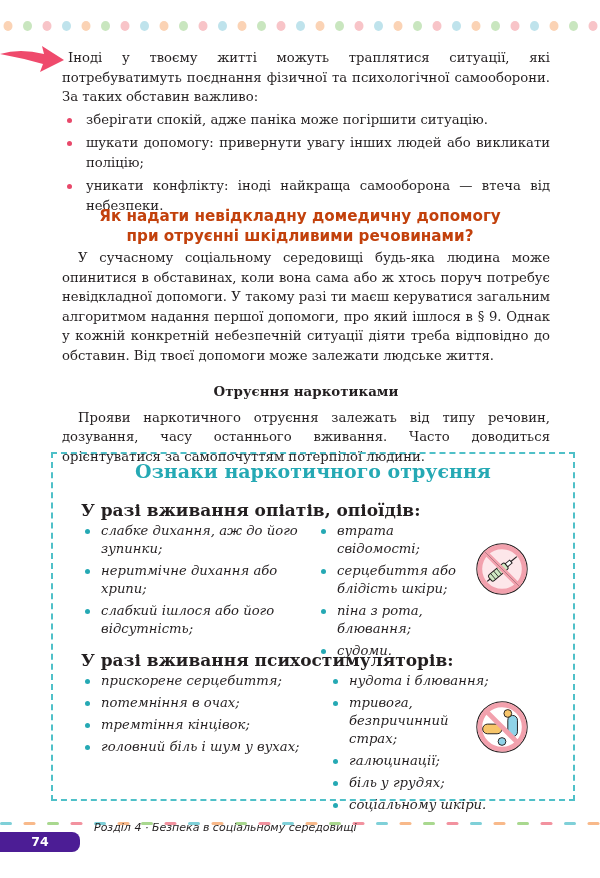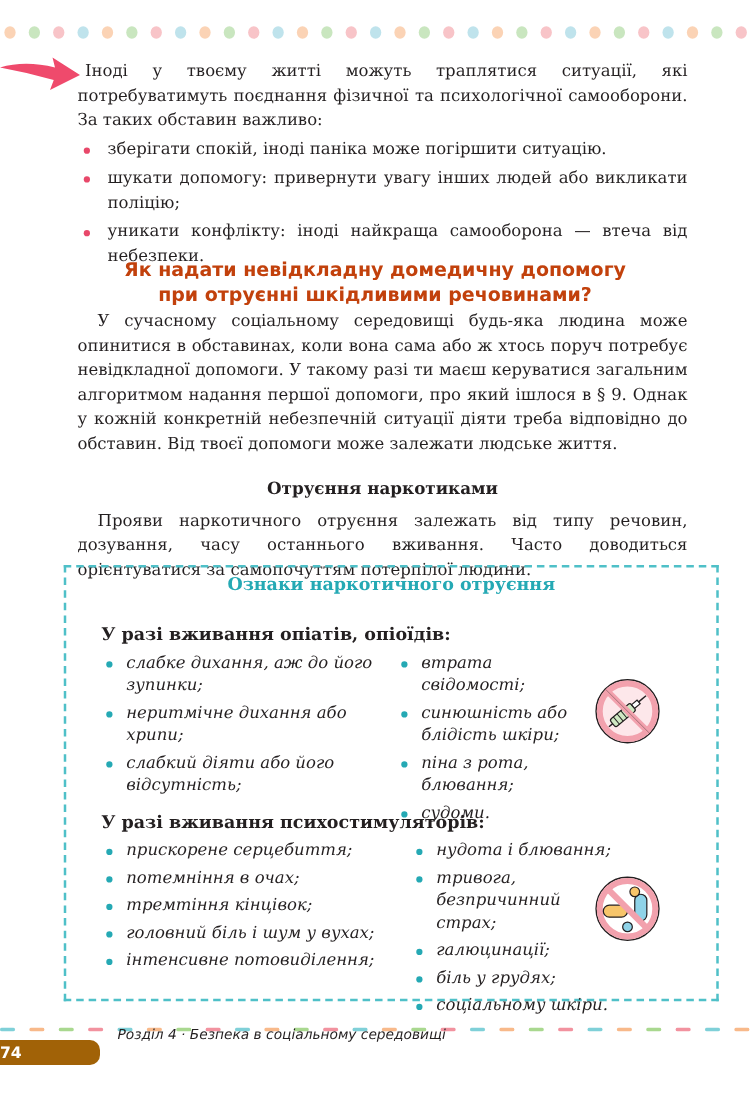--- a/index.html
+++ b/index.html
@@ -23,34 +23,34 @@
     font-family: "DejaVu Sans", "Liberation Sans", sans-serif; font-weight: bold;
     color: #c2410c; font-size: 15.2px; line-height: 20px;
   }
   .subhead { text-align: center; font-weight: bold; font-size: 13.4px; margin: 0; }
   .box {
     position: absolute; left: 51px; top: 452px; width: 524px; height: 349px;
     border: 2px dashed #4fc0c8; box-sizing: border-box;
   }
   .box-title {
     position: absolute; top: 6px; left: 0; width: 100%; text-align: center;
-    color: #25a9b4; font-weight: bold; font-size: 14px;
-  }
-  .group-title { position: absolute; left: 28px; font-weight: bold; font-size: 14px; }
+    color: #25a9b4; font-weight: bold; font-size: 19px;
+  }
+  .group-title { position: absolute; left: 28px; font-weight: bold; font-size: 17px; }
   ul.teal { list-style: none; margin: 0; padding: 0; position: absolute; font-size: 13.2px; line-height: 18px; font-style: italic; }
   ul.teal li { position: relative; padding-left: 20px; margin-bottom: 4px; }
   ul.teal li::before {
     content: ""; position: absolute; left: 4px; top: 7px; width: 5px; height: 5px; border-radius: 50%; background: #25a9b4;
   }
   .icon { position: absolute; width: 58px; height: 58px; }
   .footer-dash { position: absolute; top: 822px; left: 0; width: 600px; height: 4px; }
   .page-num {
-    position: absolute; left: 0; top: 832px; width: 80px; height: 20px; background: #a16207;
+    position: absolute; left: 0; top: 832px; width: 80px; height: 20px; background: #4c1d95;
     border-radius: 0 8px 8px 0; color: #fff; font-family: "DejaVu Sans", "Liberation Sans", sans-serif;
-    font-weight: bold; font-size: 12.5px; line-height: 20px; padding-left: 0;
+    font-weight: bold; font-size: 12.5px; text-align: center; line-height: 20px; padding-left: 0;
   }
   .chapter {
     position: absolute; left: 94px; top: 821px; font-family: "DejaVu Sans", "Liberation Sans", sans-serif;
     font-style: italic; font-size: 11px; color: #231f20; text-align: center;
   }
 </style>
 </head>
 <body>
 
 <svg class="dots" id="dots">
@@ -87,21 +87,21 @@
     <ellipse cx="593" cy="6" rx="4.5" ry="5" fill="#f8c4c8"></ellipse>
   </svg>
 
 <svg class="arrow" viewBox="0 0 66 30">
   <path d="M0,10 Q20,4 44,10 L42,2 L64,16 L40,28 L43,20 Q22,14 0,10 Z" fill="#ef4a6c"></path>
 </svg>
 
 <div class="text" style="top:48px;">
   <p class="para first-indent">Іноді у твоєму житті можуть траплятися ситуації, які потребуватимуть поєднання фізичної та психологічної самооборони. За таких обставин важливо:</p>
   <ul class="pink">
-    <li>зберігати спокій, іноді паніка може погіршити ситуацію.</li>
+    <li>зберігати спокій, адже паніка може погіршити ситуацію.</li>
     <li>шукати допомогу: привернути увагу інших людей або викликати поліцію;</li>
     <li>уникати конфлікту: іноді найкраща самооборона — втеча від небезпеки.</li>
   </ul>
 </div>
 
 <div class="pink-heading">
   <div>Як надати невідкладну домедичну допомогу</div>
   <div>при отруєнні шкідливими речовинами?</div>
 </div>
 
@@ -114,25 +114,25 @@
   <p class="para indent" style="margin-top:6px;">Прояви наркотичного отруєння залежать від типу речовин, дозування, часу останнього вживання. Часто доводиться орієнтуватися за самопочуттям потерпілої людини.</p>
 </div>
 
 <div class="box">
   <div class="box-title">Ознаки наркотичного отруєння</div>
 
   <div class="group-title" style="top:46px;">У разі вживання опіатів, опіоїдів:</div>
   <ul class="teal" style="left:28px; top:68px; width:230px;">
     <li>слабке дихання, аж до його зупинки;</li>
     <li>неритмічне дихання або хрипи;</li>
-    <li>слабкий діяти або його відсутність;</li>
+    <li>слабкий ішлося або його відсутність;</li>
   </ul>
   <ul class="teal" style="left:264px; top:68px; width:150px;">
     <li>втрата свідомості;</li>
-    <li>синюшність або блідість шкіри;</li>
+    <li>серцебиття або блідість шкіри;</li>
     <li>піна з рота, блювання;</li>
     <li>судоми.</li>
   </ul>
   <svg class="icon" style="left:420px; top:86px;" viewBox="0 0 60 60">
     <circle cx="30" cy="30" r="26" fill="#fde7ea" stroke="#231f20" stroke-width="1.2"></circle>
     <circle cx="30" cy="30" r="23" fill="none" stroke="#f2a1ad" stroke-width="5"></circle>
     <g transform="rotate(-40 30 30)">
       <rect x="14" y="26" width="22" height="8" rx="2" fill="#cfe8c2" stroke="#231f20" stroke-width="1"></rect>
       <rect x="36" y="28" width="6" height="4" fill="#fff" stroke="#231f20" stroke-width="1"></rect>
       <line x1="42" y1="30" x2="50" y2="30" stroke="#231f20" stroke-width="1.2"></line>
@@ -144,21 +144,20 @@
     <line x1="12" y1="12" x2="48" y2="48" stroke="#f2a1ad" stroke-width="5"></line>
     <line x1="12" y1="12" x2="48" y2="48" stroke="#231f20" stroke-width="0.6" opacity="0.5"></line>
   </svg>
 
   <div class="group-title" style="top:196px;">У разі вживання психостимуляторів:</div>
   <ul class="teal" style="left:28px; top:218px; width:240px;">
     <li>прискорене серцебиття;</li>
     <li>потемніння в очах;</li>
     <li>тремтіння кінцівок;</li>
     <li>головний біль і шум у вухах;</li>
-    <li>інтенсивне потовиділення;</li>
   </ul>
   <ul class="teal" style="left:276px; top:218px; width:170px;">
     <li>нудота і блювання;</li>
     <li>тривога, безпричинний страх;</li>
     <li>галюцинації;</li>
     <li>біль у грудях;</li>
     <li>соціальному шкіри.</li>
   </ul>
   <svg class="icon" style="left:420px; top:244px;" viewBox="0 0 60 60">
     <circle cx="30" cy="30" r="26" fill="#fff" stroke="#231f20" stroke-width="1.2"></circle>

